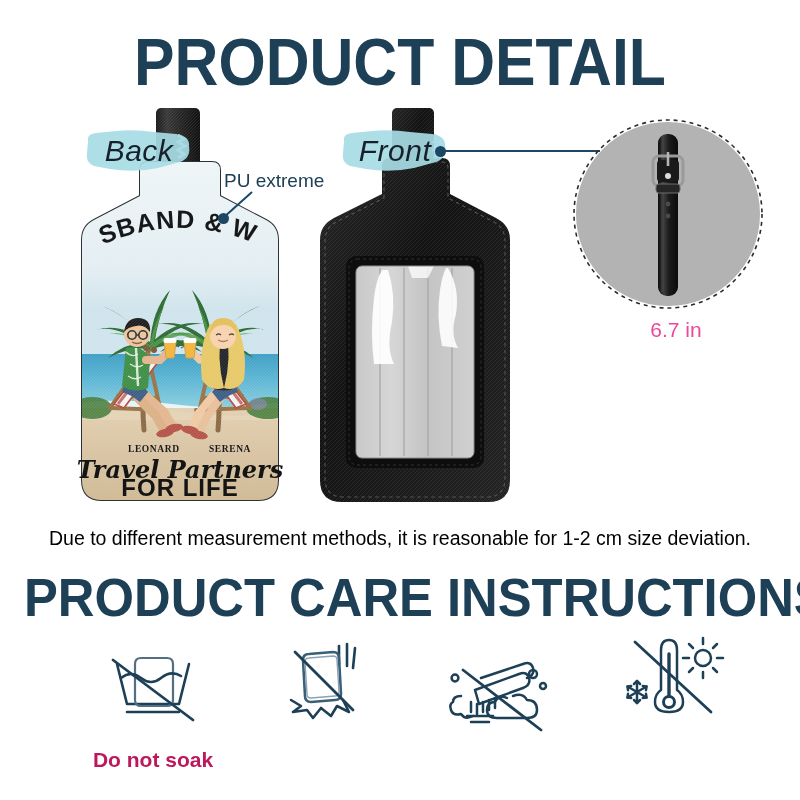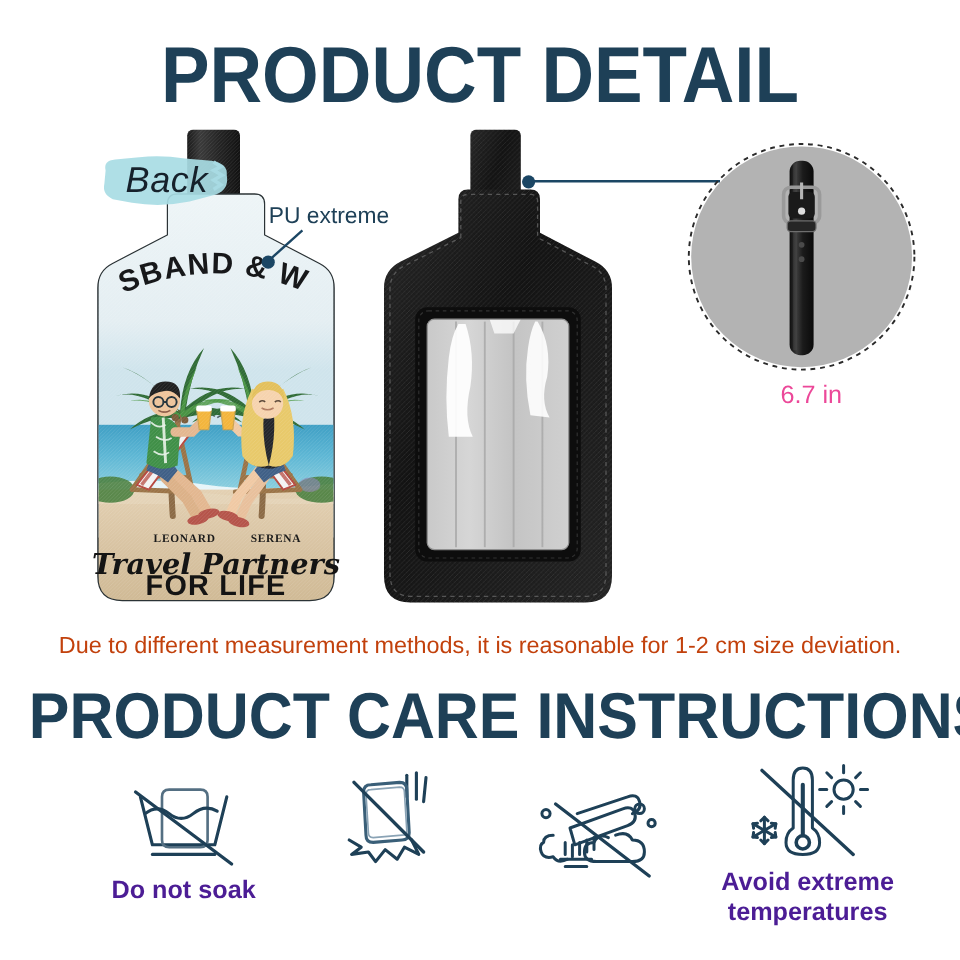--- a/index.html
+++ b/index.html
@@ -44,21 +44,21 @@
   }
 
   
   #deviation-note {
     position: absolute;
     top: 527px;
     left: 0;
     width: 800px;
     text-align: center;
     font-size: 19.5px;
-    color: #c2410c;
+    color: #000000;
     font-family: "Liberation Sans", sans-serif;
   }
 
   
   .badge {
     position: absolute;
     width: 110px;
     height: 46px;
   }
   .badge .brush {
@@ -116,24 +116,24 @@
     width: 190px;
     text-align: center;
   }
   .care-item .icon-box {
     height: 92px;
     display: flex;
     align-items: flex-end;
     justify-content: center;
   }
   .care-item .care-label {
-    margin-top: 0;
+    margin-top: 18px;
     font-size: 21px;
     font-weight: bold;
-    color: #4c1d95;
+    color: #be185d;
     line-height: 1.17;
     font-family: "Liberation Sans", sans-serif;
   }
   #care-1 { left: 58px;  top: 638px; }
   #care-2 { left: 232px; top: 634px; }
   #care-3 { left: 405px; top: 640px; }
   #care-4 { left: 578px; top: 632px; }
 </style>
 </head>
 <body>
@@ -396,20 +396,28 @@
 
   <div class="badge" id="badge-back">
     <svg class="brush" viewBox="0 0 110 46" preserveAspectRatio="none">
       <path d="M4,14 Q2,6 12,5 L32,3 Q50,1 70,4 L92,6 Q106,8 105,18
                Q107,30 96,34 L74,40 Q50,45 26,41 L10,38 Q1,34 3,25 Z" fill="#a8dce4" opacity="0.92"></path>
       <path d="M94,7 l6,4 l-6,3 l7,4 l-7,4 l6,4 l-6,4" fill="none" stroke="#a8dce4" stroke-width="3" opacity="0.9"></path>
     </svg>
     <div class="btext">Back</div>
   </div>
 
+  <div class="badge" id="badge-front">
+    <svg class="brush" viewBox="0 0 110 46" preserveAspectRatio="none">
+      <path d="M4,14 Q2,6 12,5 L32,3 Q50,1 70,4 L92,6 Q106,8 105,18
+               Q107,30 96,34 L74,40 Q50,45 26,41 L10,38 Q1,34 3,25 Z" fill="#a8dce4" opacity="0.92"></path>
+      <path d="M94,7 l6,4 l-6,3 l7,4 l-7,4 l6,4 l-6,4" fill="none" stroke="#a8dce4" stroke-width="3" opacity="0.9"></path>
+    </svg>
+    <div class="btext">Front</div>
+  </div>
 
   <svg style="position:absolute; left:0; top:0; width:800px; height:420px; pointer-events:none;">
 
     <path d="M252,192 L223,218" stroke="#1b4664" stroke-width="2" fill="none"></path>
 
     <path d="M440,151 L600,151" stroke="#1b4664" stroke-width="2" fill="none"></path>
   </svg>
   <div class="leader-dot" style="left:218px; top:213px;"></div>
   <div class="leader-dot" style="left:435px; top:146px;"></div>
 
@@ -531,17 +539,15 @@
             <path d="M0,-11 L0,11 M-9.5,-5.5 L9.5,5.5 M-9.5,5.5 L9.5,-5.5"></path>
             <path d="M-3,-8 L0,-11 L3,-8 M-3,8 L0,11 L3,8"></path>
             <path d="M-9.5,-5.5 L-9,-1.8 M-9.5,-5.5 L-5.8,-6 M9.5,5.5 L9,1.8 M9.5,5.5 L5.8,6"></path>
             <path d="M-9.5,5.5 L-9,1.8 M-9.5,5.5 L-5.8,6 M9.5,-5.5 L9,-1.8 M9.5,-5.5 L5.8,-6"></path>
           </g>
 
           <path d="M14,10 L90,80" stroke-width="2.8"></path>
         </g>
       </svg>
     </div>
-    <div class="care-label" style="white-space:pre-line;">Avoid extreme
-temperatures</div>
   </div>
 
 </div>
 
 </body></html>

